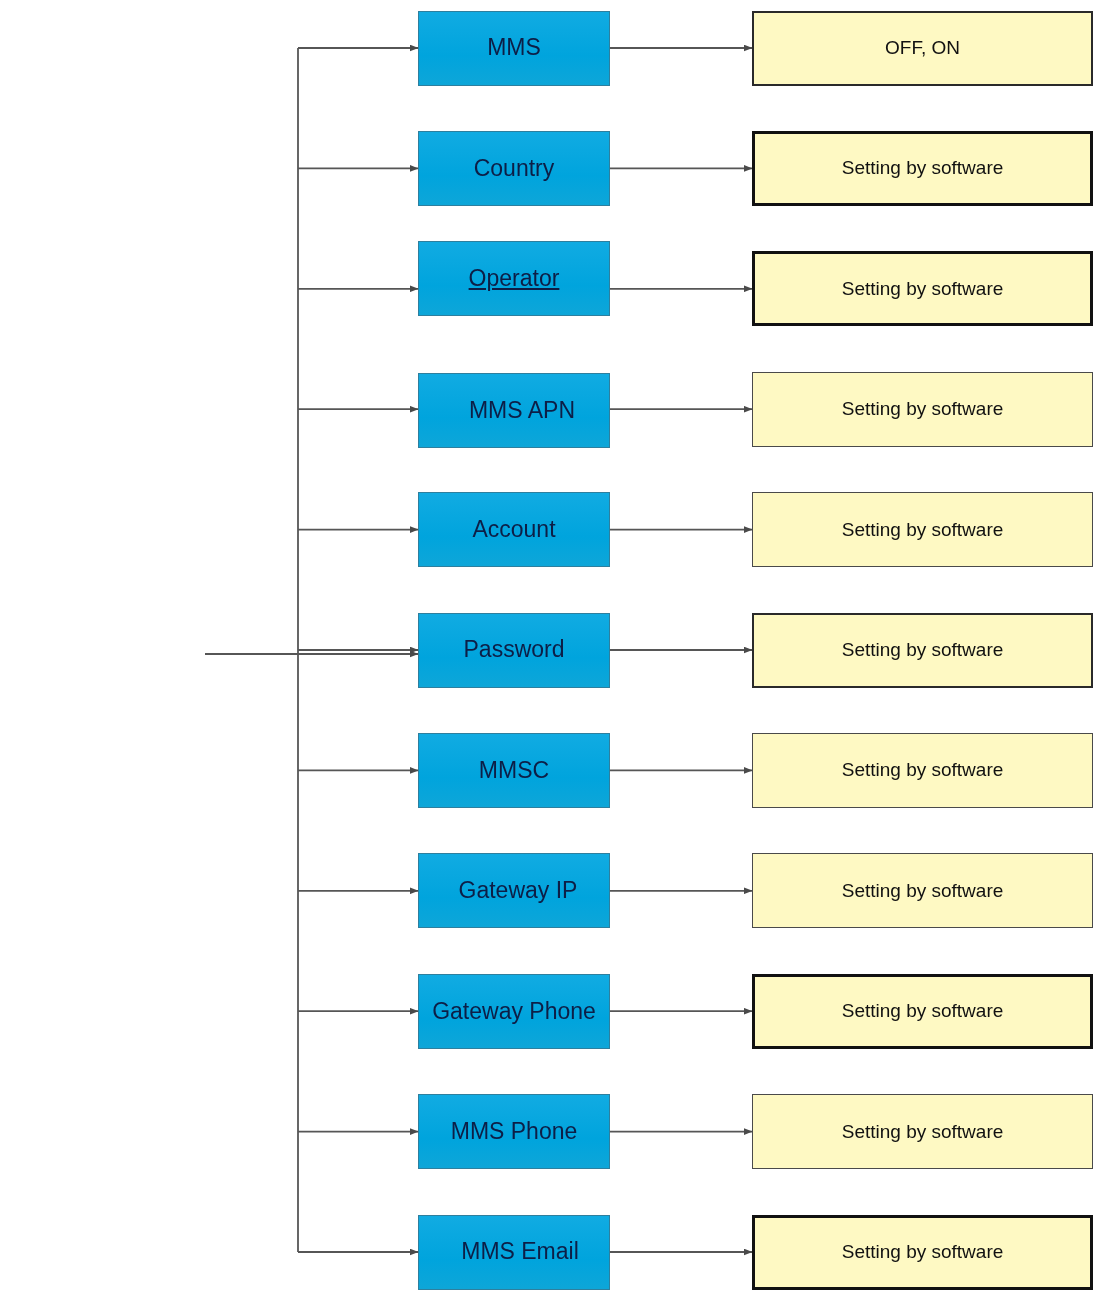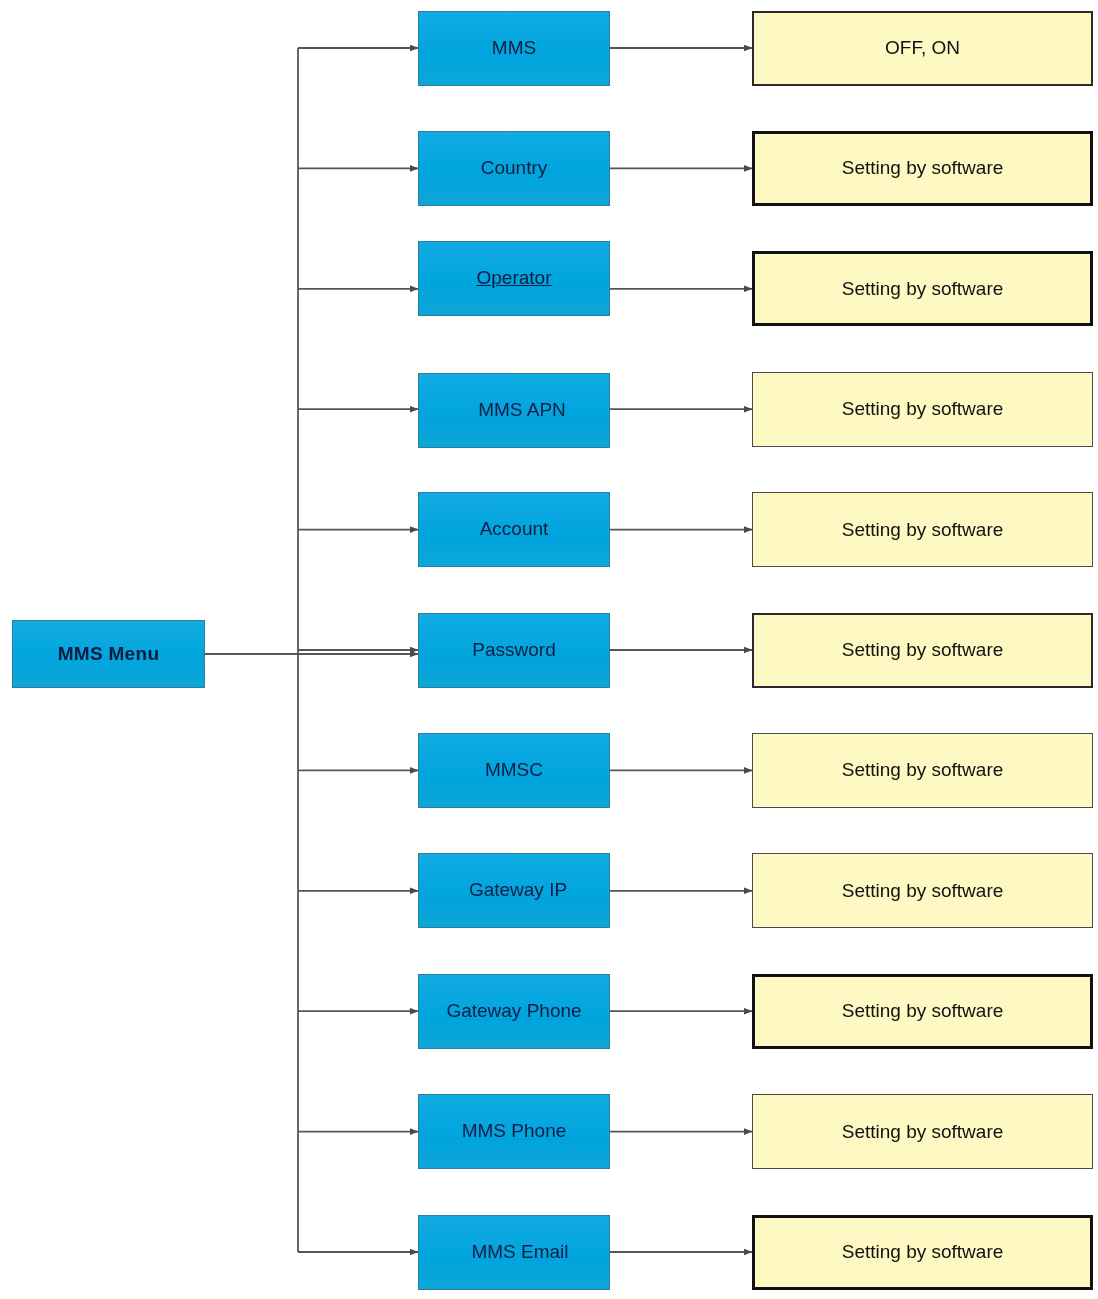--- a/index.html
+++ b/index.html
@@ -51,21 +51,21 @@
     left: 418px;
     width: 192px;
     height: 75px;
     background: linear-gradient(180deg, #11abe2 0%, #00a4dd 60%, #0ea6d8 100%);
     border: 1px solid #2e7f9e;
     box-sizing: border-box;
     display: flex;
     align-items: center;
     justify-content: center;
     color: #0d1e46;
-    font-size: 19px;
+    font-size: 23px;
     font-weight: normal;
     text-align: center;
     line-height: 1.1;
   }
 
   
   .value-node {
     position: absolute;
     left: 752px;
     width: 341px;
@@ -115,23 +115,20 @@
         <line x1="610" y1="890.8000000000001" x2="752" y2="890.8000000000001" marker-end="url(#arrowhead)"></line>
         <line x1="298" y1="1011.2" x2="418" y2="1011.2" marker-end="url(#arrowhead)"></line>
         <line x1="610" y1="1011.2" x2="752" y2="1011.2" marker-end="url(#arrowhead)"></line>
         <line x1="298" y1="1131.6000000000001" x2="418" y2="1131.6000000000001" marker-end="url(#arrowhead)"></line>
         <line x1="610" y1="1131.6000000000001" x2="752" y2="1131.6000000000001" marker-end="url(#arrowhead)"></line>
         <line x1="298" y1="1252" x2="418" y2="1252" marker-end="url(#arrowhead)"></line>
         <line x1="610" y1="1252" x2="752" y2="1252" marker-end="url(#arrowhead)"></line>
       </g>
   </svg>
 
-  <div class="root-node">
-    <span>MMS Menu</span>
-  </div>
 
   <div id="nodes-container">
       <div class="menu-node" style="top: 10.5px;">
         <span>MMS</span>
       </div>
       <div class="value-node border-medium" style="top: 10.5px;">
         <span>OFF, ON</span>
       </div>
       <div class="menu-node" style="top: 130.9px;">
         <span>Country</span>

